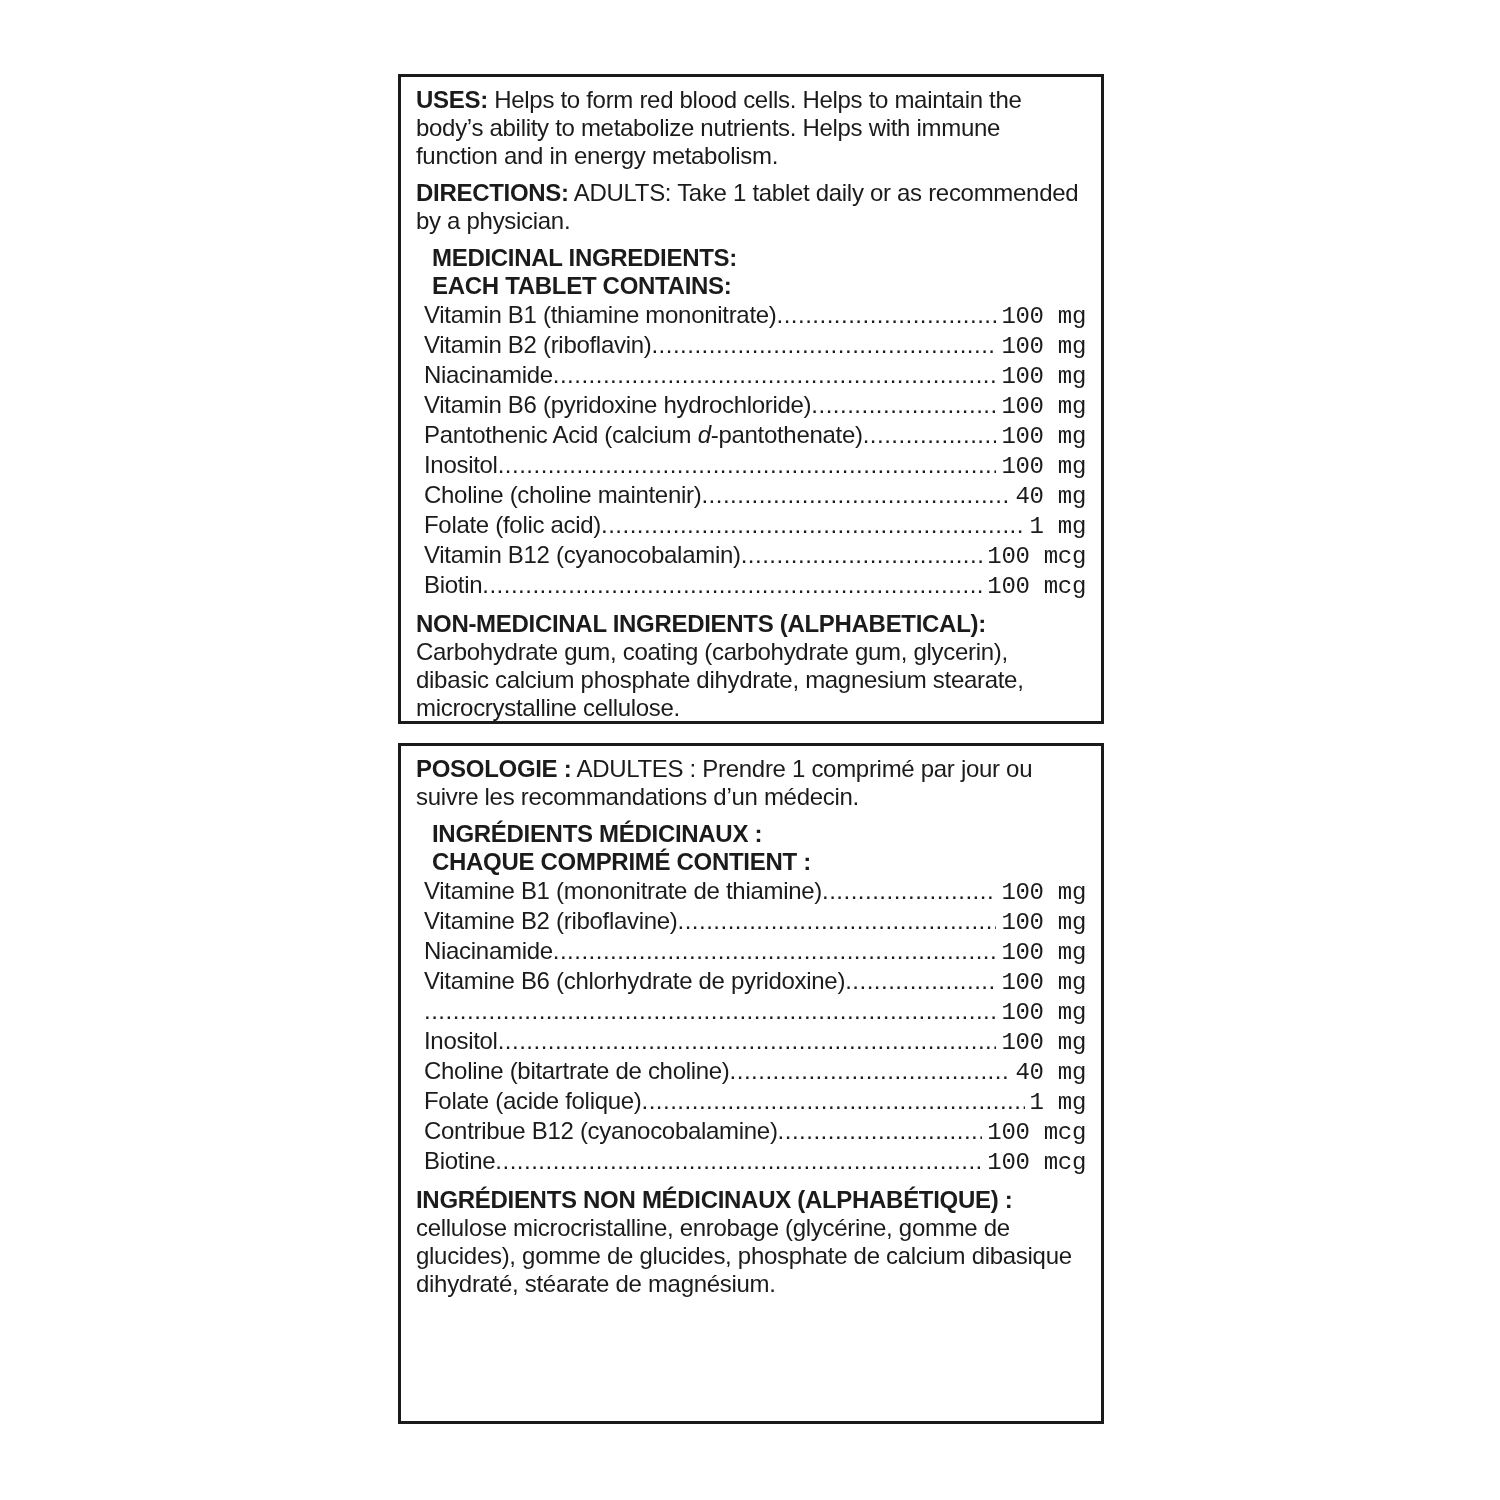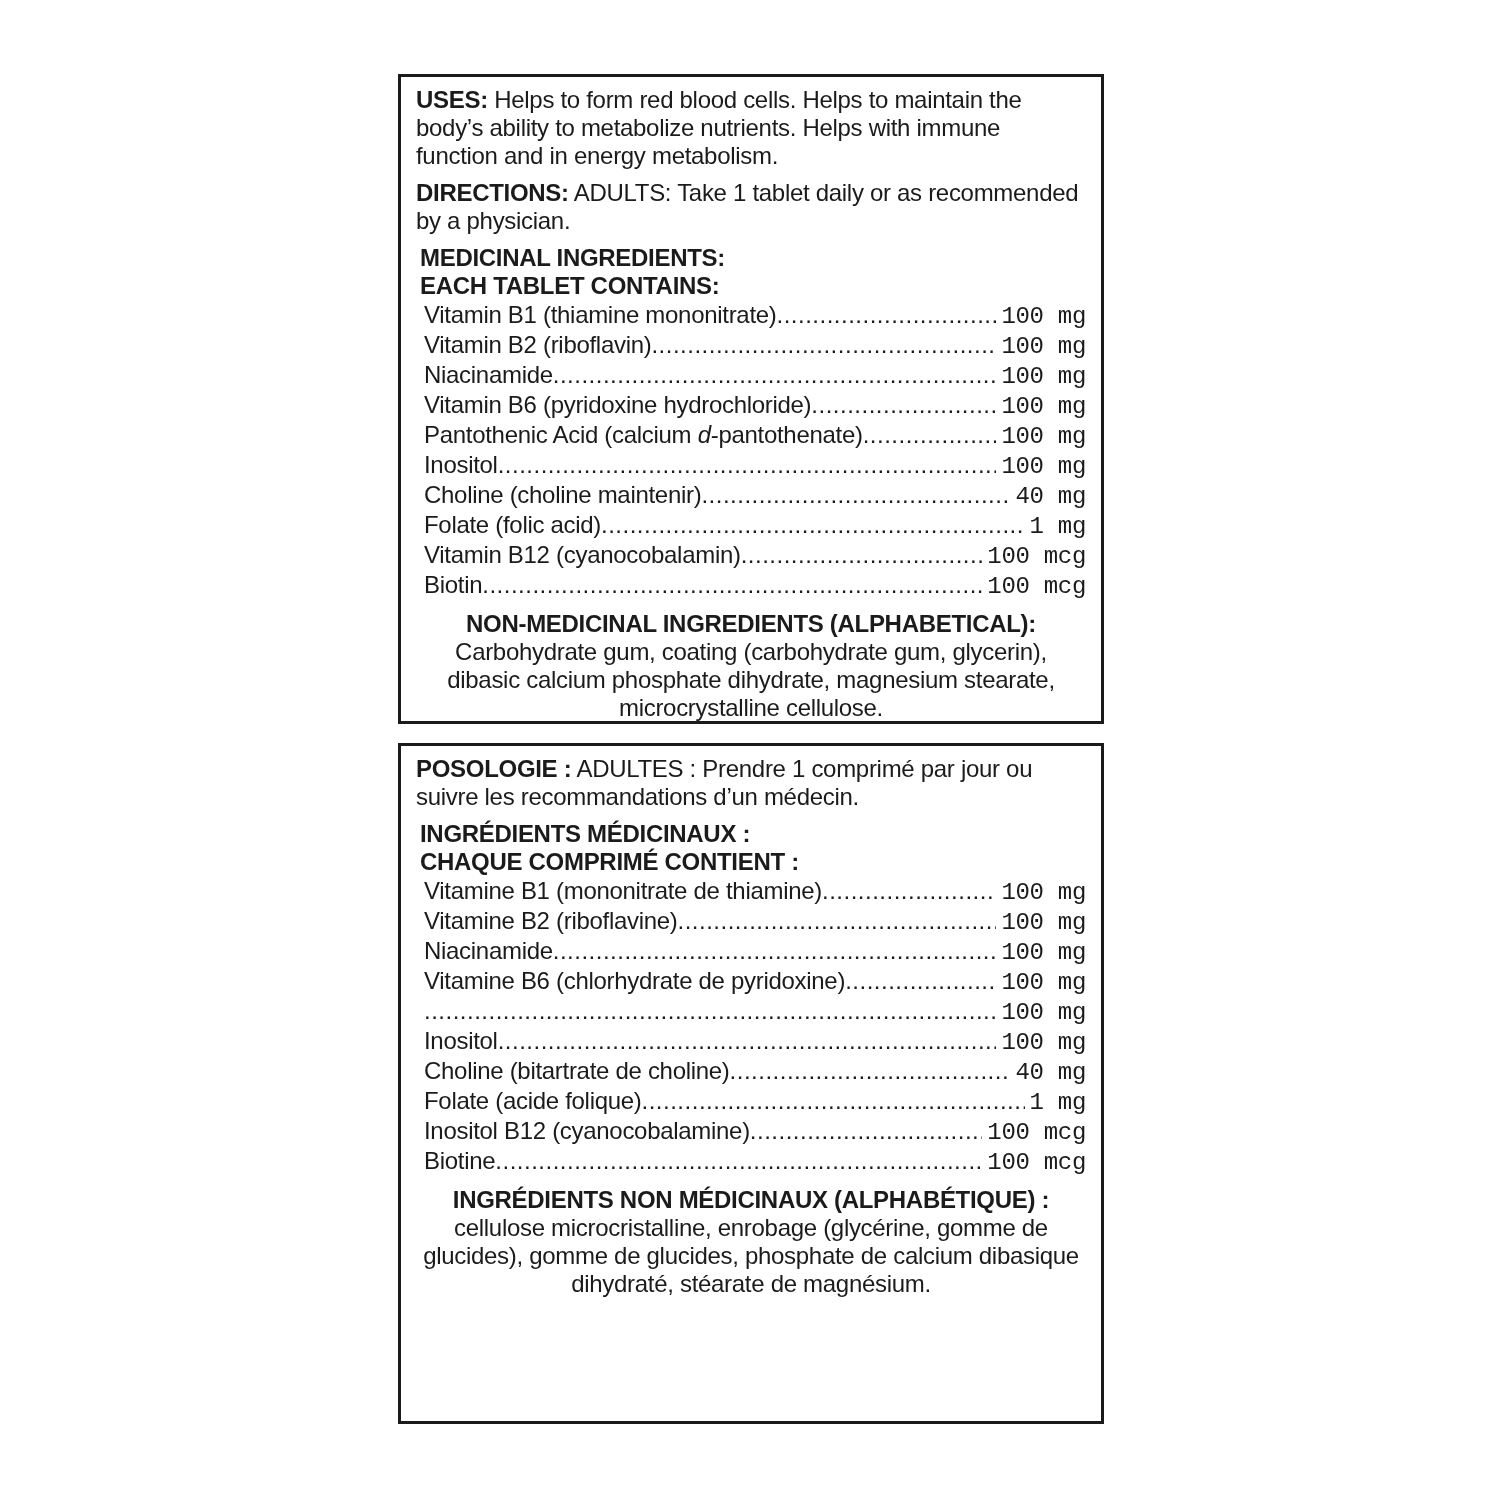--- a/index.html
+++ b/index.html
@@ -25,23 +25,23 @@
     width: 706px;
     box-sizing: border-box;
     border: 3px solid #1b1b1b;
     background: #ffffff;
     padding: 9px 15px 10px 15px;
     overflow: hidden;
   }
   .panel-en { top: 74px;  height: 650px; }
   .panel-fr { top: 743px; height: 681px; }
   .para { margin: 0 0 9px 0; }
-  .para:last-child { margin-bottom: 0; text-align: center; }
+  .para:last-child { margin-bottom: 0; }
   b, .bold { font-weight: 700; }
-  .heading-block { margin: 0 0 1px 4px; }
+  .heading-block { margin: 0 0 1px 16px; }
   .heading-line { font-weight: 700; }
   .row {
     display: flex;
     align-items: baseline;
     width: 100%;
   }
   .nm { white-space: nowrap; flex: 0 0 auto; }
   .nm i { font-style: italic; }
   .dots {
     flex: 1 1 auto;
@@ -175,21 +175,21 @@
         <span class="nm"><span>Choline (bitartrate de choline) </span><i></i><span></span></span>
         <span class="dots"></span>
         <span class="amt">40 mg</span>
       </div>
       <div class="row">
         <span class="nm"><span>Folate (acide folique)</span><i></i><span></span></span>
         <span class="dots"></span>
         <span class="amt">1 mg</span>
       </div>
       <div class="row">
-        <span class="nm"><span>Inositol B12 (cyanocobalamine) </span><i></i><span></span></span>
+        <span class="nm"><span>Contribue B12 (cyanocobalamine) </span><i></i><span></span></span>
         <span class="dots"></span>
         <span class="amt">100 mcg</span>
       </div>
       <div class="row">
         <span class="nm"><span>Biotine </span><i></i><span></span></span>
         <span class="dots"></span>
         <span class="amt">100 mcg</span>
       </div>
     </div>
 

